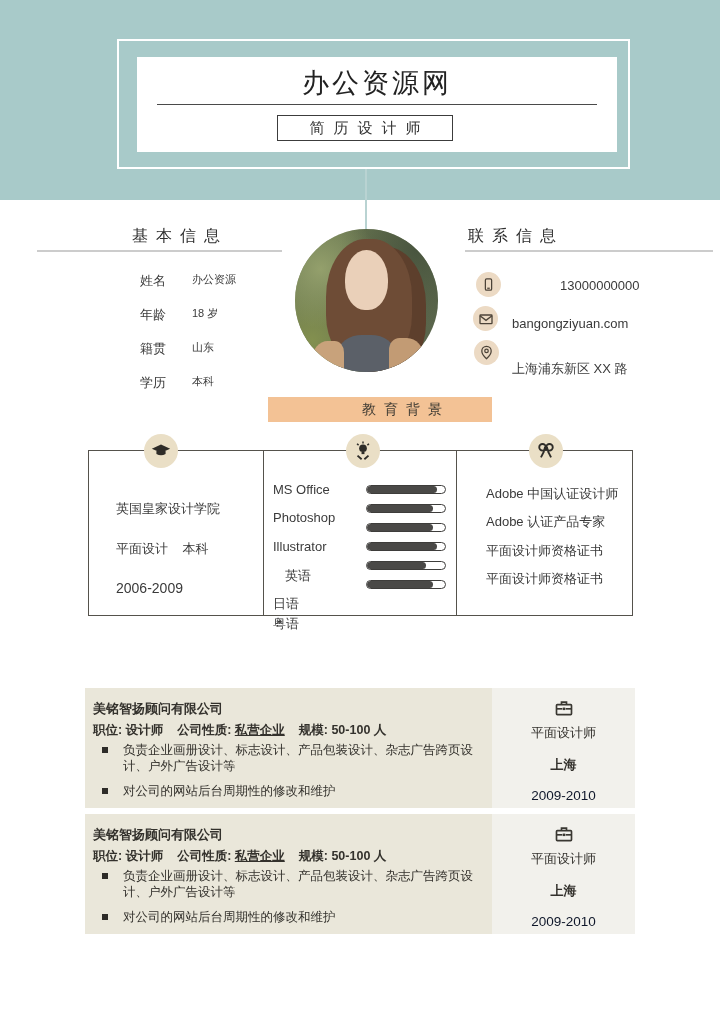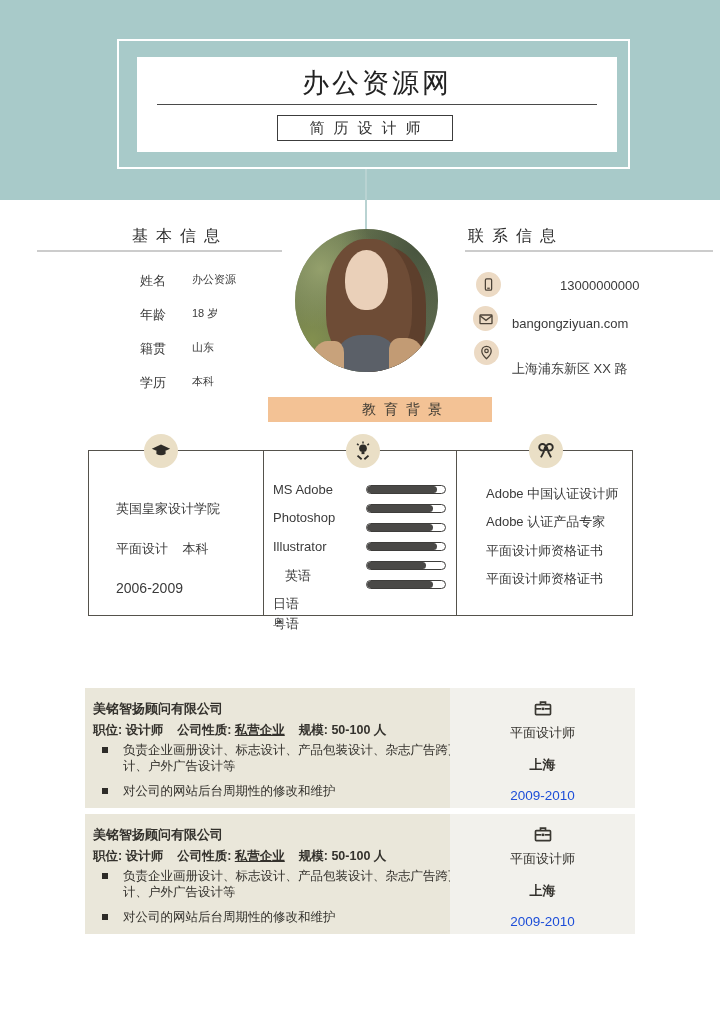--- a/index.html
+++ b/index.html
@@ -48,31 +48,31 @@
   .edu-div{position:absolute;top:0;width:0;height:100%;border-left:1.5px solid #55524c;}
   .edu-circle{position:absolute;width:34px;height:34px;border-radius:50%;background:#eadfc6;display:flex;align-items:center;justify-content:center;}
   .edu-text{position:absolute;font-size:13px;color:#3a3a3a;white-space:nowrap;}
   .skill-label{position:absolute;font-size:13px;color:#3a3a3a;white-space:nowrap;}
   .skill-bar{position:absolute;left:277px;width:80px;height:9px;border:1.2px solid #3e3d3b;border-radius:5px;background:#ffffff;box-sizing:border-box;overflow:hidden;}
   .skill-fill{height:100%;background:#4a4947;border-radius:4px;}
   .cert{position:absolute;left:397px;font-size:13px;color:#3a3a3a;white-space:nowrap;}
 
   
   .work-block{position:absolute;left:85px;width:550px;height:120px;background:#eae7da;overflow:hidden;}
-  .wb-right{position:absolute;right:0;top:0;width:143px;height:120px;background:#f2f1ec;text-align:center;padding-left:42px;}
+  .wb-right{position:absolute;right:0;top:0;width:143px;height:120px;background:#f2f1ec;text-align:center;}
   .wb-company{position:absolute;left:8px;top:12px;font-size:13px;font-weight:bold;color:#33312c;}
   .wb-meta{position:absolute;left:8px;top:34px;font-size:12.5px;font-weight:bold;color:#33312c;white-space:nowrap;}
   .wb-meta .seg{margin-right:14px;}
   .wb-meta .u{text-decoration:underline;margin-right:0;}
   .wb-bullets{position:absolute;left:8px;top:54px;width:395px;}
   .wb-bullet{position:relative;padding-left:30px;margin-bottom:9px;font-size:12.5px;line-height:16px;color:#33312c;}
   .wb-bullet::before{content:"";position:absolute;left:9px;top:5px;width:6px;height:6px;background:#2e2c28;}
   .wb-pos{position:absolute;left:0;top:36px;width:100%;font-size:13px;color:#33312c;}
   .wb-city{position:absolute;left:0;top:68px;width:100%;font-size:13px;color:#33312c;font-weight:bold;}
-  .wb-period{position:absolute;left:0;top:100px;width:100%;font-size:13.5px;color:#1d4ed8;}
+  .wb-period{position:absolute;left:0;top:100px;width:100%;font-size:13.5px;color:#0f172a;}
   .wb-case{position:absolute;left:0;top:10px;width:100%;display:flex;justify-content:center;}
 
   
   .footer-band{position:absolute;left:0;top:1007px;width:720px;height:10px;background:#a8cac9;}
 </style>
 </head>
 <body>
 
 <div class="page">
 
@@ -165,21 +165,21 @@
           <circle cx="12" cy="9.5" r="1.6" fill="#2e2c28"></circle>
           <line x1="10" y1="12" x2="6.5" y2="19"></line>
           <line x1="14" y1="12" x2="17.5" y2="19"></line>
         </svg>
     </div>
 
     <div class="edu-text" style="left:27px;top:49px;">英国皇家设计学院</div>
     <div class="edu-text" style="left:27px;top:89px;white-space:pre;">平面设计    本科</div>
     <div class="edu-text" style="left:27px;top:129px;font-size:14px;">2006-2009</div>
 
-    <div class="skill-label" style="left:184px;top:31px;">MS Adobe</div>
+    <div class="skill-label" style="left:184px;top:31px;">MS Office</div>
     <div class="skill-label" style="left:184px;top:59px;">Photoshop</div>
     <div class="skill-label" style="left:184px;top:88px;">Illustrator</div>
     <div class="skill-label" style="left:184px;top:116px;margin-left:12px;">英语</div>
     <div class="skill-label" style="left:184px;top:144px;">日语</div>
     <div class="skill-label" style="left:184px;top:164px;">粤语</div>
 
     <div class="skill-bar" style="top:34px;">
         <div class="skill-fill" style="width: 90%;"></div>
       </div>
     <div class="skill-bar" style="top:53px;">

